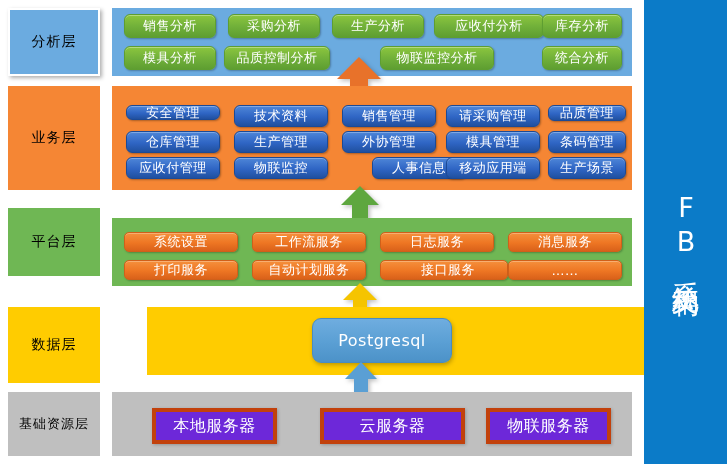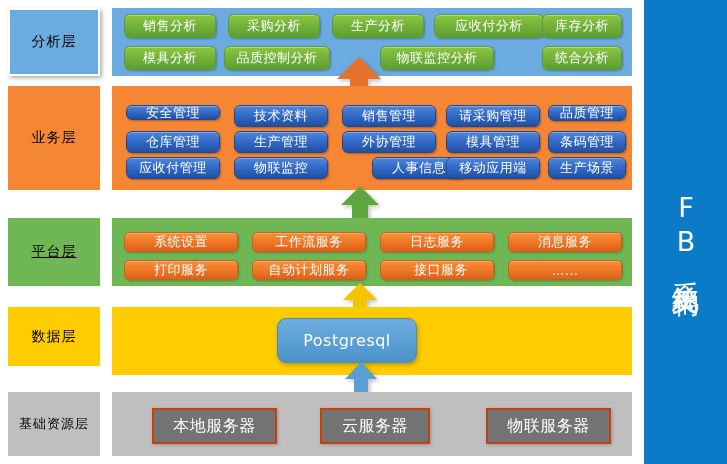--- a/index.html
+++ b/index.html
@@ -65,21 +65,21 @@
     box-shadow: 2px 2px 4px rgba(0,0,0,0.32);
   }
   .label-business { background: #F58634; }
   .label-platform { background: #6FB754; }
   .label-data     { background: #FFCC00; }
   .label-base     { background: #BFBFBF; }
 
   .body-analysis { background: #6BABE0; }
   .body-business { background: #F58634; }
   .body-platform { background: #6FB754; }
-  .body-data     { background: #FFCC00; }
+  .body-data     { background: #FFCC00; margin-left: 35px; }
   .body-base     { background: #BFBFBF; }
 
   
   .chip {
     position: absolute;
     display: flex;
     align-items: center;
     justify-content: center;
     box-sizing: border-box;
     color: #ffffff;
@@ -104,22 +104,22 @@
   
   .chip-orange {
     background: linear-gradient(to bottom, #F5903C 0%, #EE7623 55%, #D9611A 100%);
     border: 1px solid #D0601A;
     border-radius: 5px;
     box-shadow: 1px 1px 2px rgba(0,0,0,0.25), inset 0 1px 0 rgba(255,255,255,0.28);
     justify-content: center;
   }
   
   .chip-server {
-    background: #737373;
-    border: 2px solid #c2410c;
+    background: #6d28d9;
+    border: 4px solid #c2410c;
     border-radius: 0;
     font-size: 16px;
     box-shadow: 1px 1px 3px rgba(0,0,0,0.22);
   }
   
   .chip-db {
     background: linear-gradient(to bottom, #6FADDF 0%, #5A9FD4 55%, #4C92C8 100%);
     border: 1px solid #4A8CC0;
     border-radius: 9px;
     font-size: 16px;
@@ -225,21 +225,21 @@
       </div>
     <div class="chip chip-blue" style="left:436px; top:71px; width:78px;  height:22px;">
         <span>生产场景</span>
       </div>
   </div>
 
   <svg class="arrow" style="left:341px; top:186px;" width="38" height="36" viewBox="0 0 38 36">
     <polygon points="19,0 38,19 27,19 27,36 11,36 11,19 0,19" fill="#5EA73F"></polygon>
   </svg>
 
-  <div class="layer-label label-platform" style="top:218px; width:92px; height:68px;text-decoration:underline;">
+  <div class="layer-label label-platform" style="top:208px; width:92px; height:68px;">
     <span>平台层</span>
   </div>
   <div class="layer-body body-platform" style="top:218px; width:520px; height:68px;">
     <div class="chip chip-orange" style="left:12px;  top:14px; width:114px; height:20px;">
         <span>系统设置</span>
       </div>
     <div class="chip chip-orange" style="left:140px; top:14px; width:114px; height:20px;">
         <span>工作流服务</span>
       </div>
     <div class="chip chip-orange" style="left:268px; top:14px; width:114px; height:20px;">
@@ -248,53 +248,53 @@
     <div class="chip chip-orange" style="left:396px; top:14px; width:114px; height:20px;">
         <span>消息服务</span>
       </div>
 
     <div class="chip chip-orange" style="left:12px;  top:42px; width:114px; height:20px;">
         <span>打印服务</span>
       </div>
     <div class="chip chip-orange" style="left:140px; top:42px; width:114px; height:20px;">
         <span>自动计划服务</span>
       </div>
-    <div class="chip chip-orange" style="left:268px; top:42px; width:114px; height:20px;padding-left:8px;">
+    <div class="chip chip-orange" style="left:268px; top:42px; width:128px; height:20px;padding-left:8px;">
         <span>接口服务</span>
       </div>
     <div class="chip chip-orange" style="left:396px; top:42px; width:114px; height:20px;">
         <span>……</span>
       </div>
   </div>
 
   <svg class="arrow" style="left:343px; top:283px;" width="34" height="32" viewBox="0 0 34 32">
     <polygon points="17,0 34,17 24,17 24,32 10,32 10,17 0,17" fill="#F5C400"></polygon>
   </svg>
 
-  <div class="layer-label label-data" style="top:307px; width:92px; height:59px;">
+  <div class="layer-label label-data" style="top:307px; width:92px; height:76px;">
     <span>数据层</span>
   </div>
   <div class="layer-body body-data" style="top:307px; width:520px; height:68px;">
     <div class="chip chip-db" style="left:165px; top:11px; width:140px; height:45px;">
       <span>Postgresql</span>
     </div>
   </div>
 
   <svg class="arrow" style="left:345px; top:362px;" width="32" height="42" viewBox="0 0 32 42">
     <polygon points="16,0 32,17 23,17 23,42 9,42 9,17 0,17" fill="#5A9FD4"></polygon>
   </svg>
 
   <div class="layer-label label-base" style="top:392px; width:92px; height:64px; font-size:13px;">
     <span>基础资源层</span>
   </div>
   <div class="layer-body body-base" style="top:392px; width:520px; height:64px;">
     <div class="chip chip-server" style="left:40px;  top:16px; width:125px; height:36px;">
         <span>本地服务器</span>
       </div>
-    <div class="chip chip-server" style="left:208px; top:16px; width:110px; height:36px;">
+    <div class="chip chip-server" style="left:208px; top:16px; width:145px; height:36px;">
         <span>云服务器</span>
       </div>
     <div class="chip chip-server" style="left:374px; top:16px; width:125px; height:36px;">
         <span>物联服务器</span>
       </div>
   </div>
 
   <div class="title-bar">
     <span class="vtext">FB系统架构</span>
   </div>

